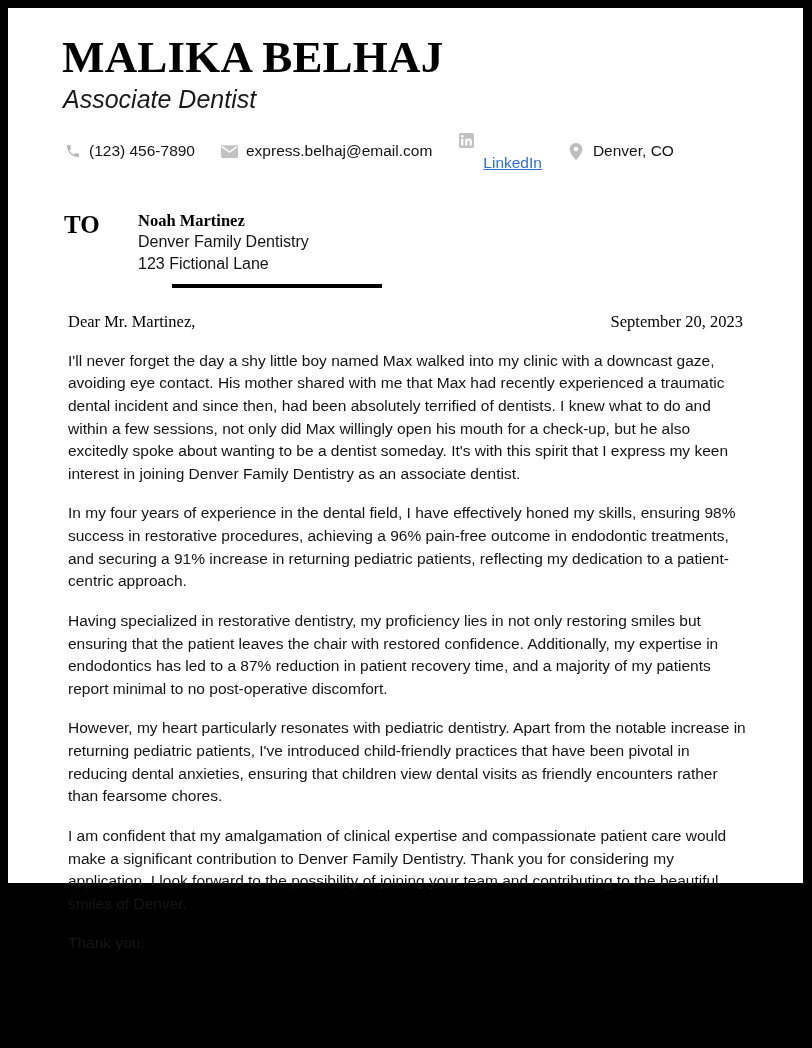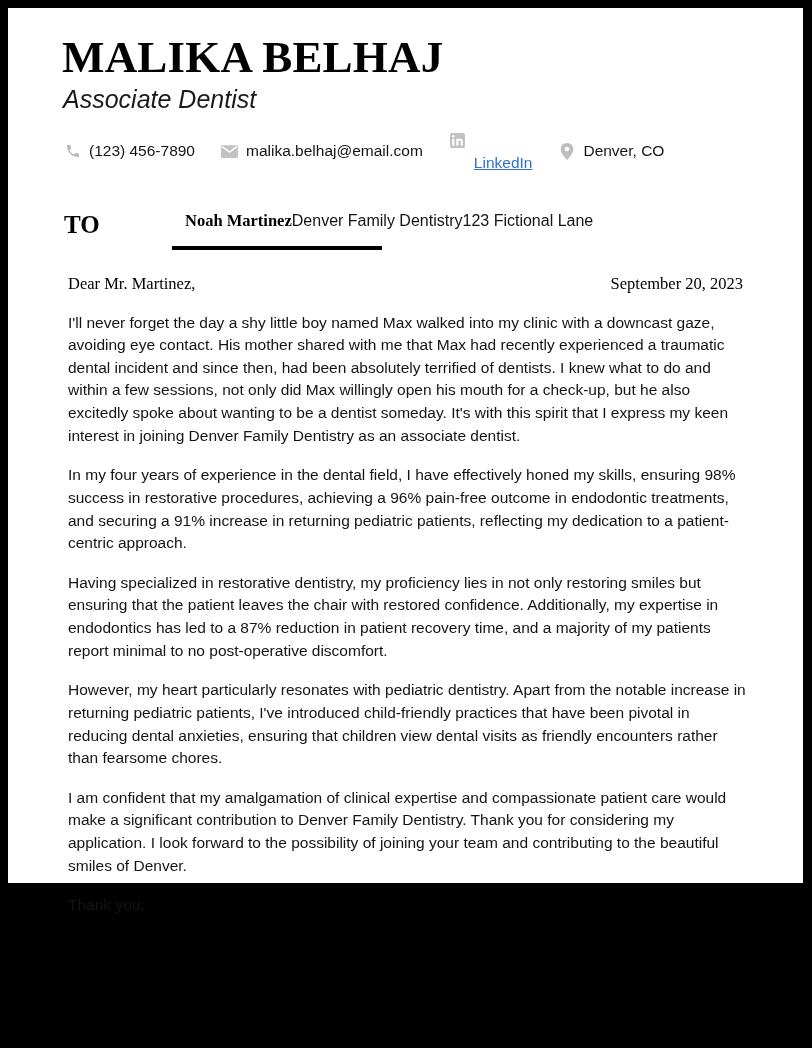--- a/index.html
+++ b/index.html
@@ -95,22 +95,21 @@
     font-weight: bold;
     font-size: 25px;
     line-height: 1;
     color: #000;
     width: 62px;
     flex: 0 0 auto;
     padding-top: 2px;
   }
   .to-lines {
     display: flex;
-    flex-direction: row;
-    margin-left: 47px;
+    flex-direction: column;
   }
   .to-name {
     font-family: "Liberation Serif", serif;
     font-weight: bold;
     font-size: 16.5px;
     line-height: 1.33;
     color: #000;
   }
   .to-line {
     font-family: "Liberation Sans", sans-serif;
@@ -184,21 +183,21 @@
         <span class="contact-text">(123) 456-7890</span>
       </div>
 
       <div class="contact-item">
         <span class="ico">
           <svg width="17" height="13" viewBox="0 0 24 18" fill="#c2c2c2">
             <rect x="0" y="0" width="24" height="18" rx="2"></rect>
             <path d="M1.5 2.2 L12 9.8 L22.5 2.2" fill="none" stroke="#ffffff" stroke-width="2.2"></path>
           </svg>
         </span>
-        <span class="contact-text">malika.belhaj@email.com</span>
+        <span class="contact-text">express.belhaj@email.com</span>
       </div>
 
       <div class="contact-item">
         <span class="ico">
           <svg width="15" height="15" viewBox="0 0 24 24">
             <rect x="0" y="0" width="24" height="24" rx="3" fill="#c2c2c2"></rect>
             <rect x="3.5" y="9" width="3.4" height="11" fill="#ffffff"></rect>
             <circle cx="5.2" cy="5.3" r="2" fill="#ffffff"></circle>
             <path d="M10 9h3.2v1.6c.7-1.1 1.9-1.8 3.3-1.8 2.6 0 4 1.7 4 4.7V20h-3.4v-5.6c0-1.5-.6-2.3-1.8-2.3-1.1 0-1.9.8-1.9 2.3V20H10V9z" fill="#ffffff"></path>
           </svg>

